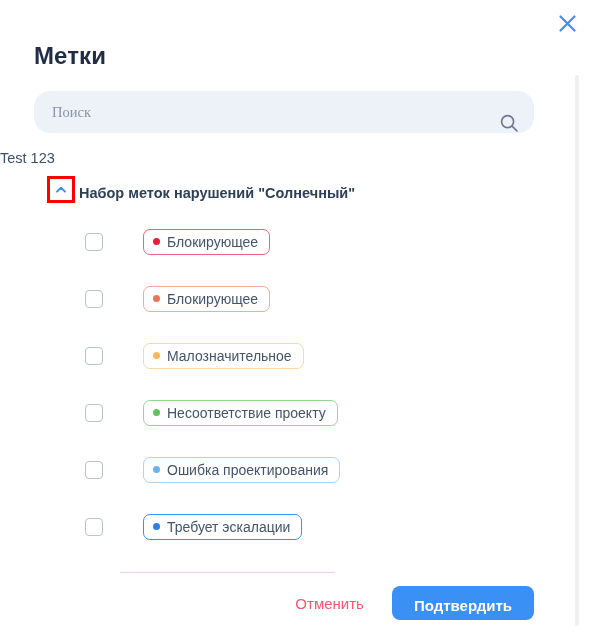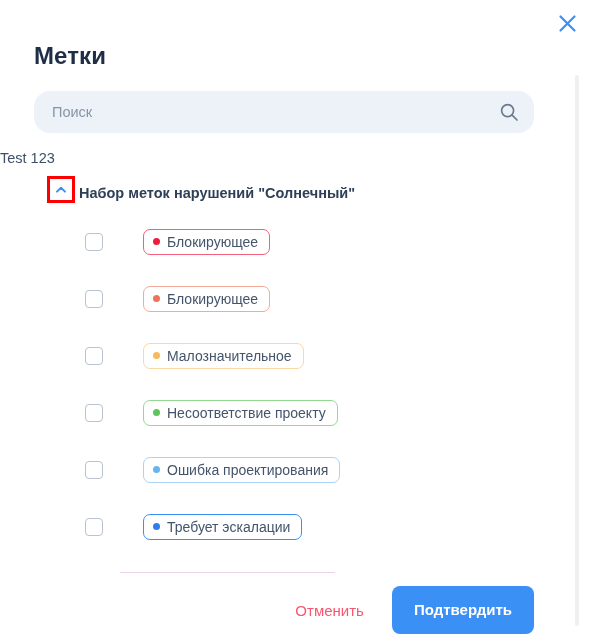--- a/index.html
+++ b/index.html
@@ -58,21 +58,22 @@
   .search-wrap {
     position: absolute;
     left: 34px;
     top: 91px;
     width: 500px;
     height: 42px;
     background: #edf2f8;
     border-radius: 16px;
     box-sizing: border-box;
     display: flex;
-    align-items: center;
+    align-items: flex-end;
+    font-family: Liberation Serif, serif;
   }
   .search-input {
     flex: 1 1 auto;
     border: none;
     outline: none;
     background: transparent;
     font-family: inherit;
     font-size: 14.5px;
     color: #44546b;
     padding: 0 8px 0 18px;
@@ -214,21 +215,21 @@
   .btn-confirm {
     background: #3b90f5;
     border: none;
     border-radius: 8px;
     font-family: inherit;
     font-size: 15px;
     font-weight: bold;
     color: #ffffff;
     cursor: pointer;
     padding: 0 22px;
-    height: 48px;
+    height: 34px;
     line-height: 40px;
   }
 
   
   .scroll-track {
     position: absolute;
     right: 13px;
     top: 75px;
     width: 4px;
     height: 551px;

